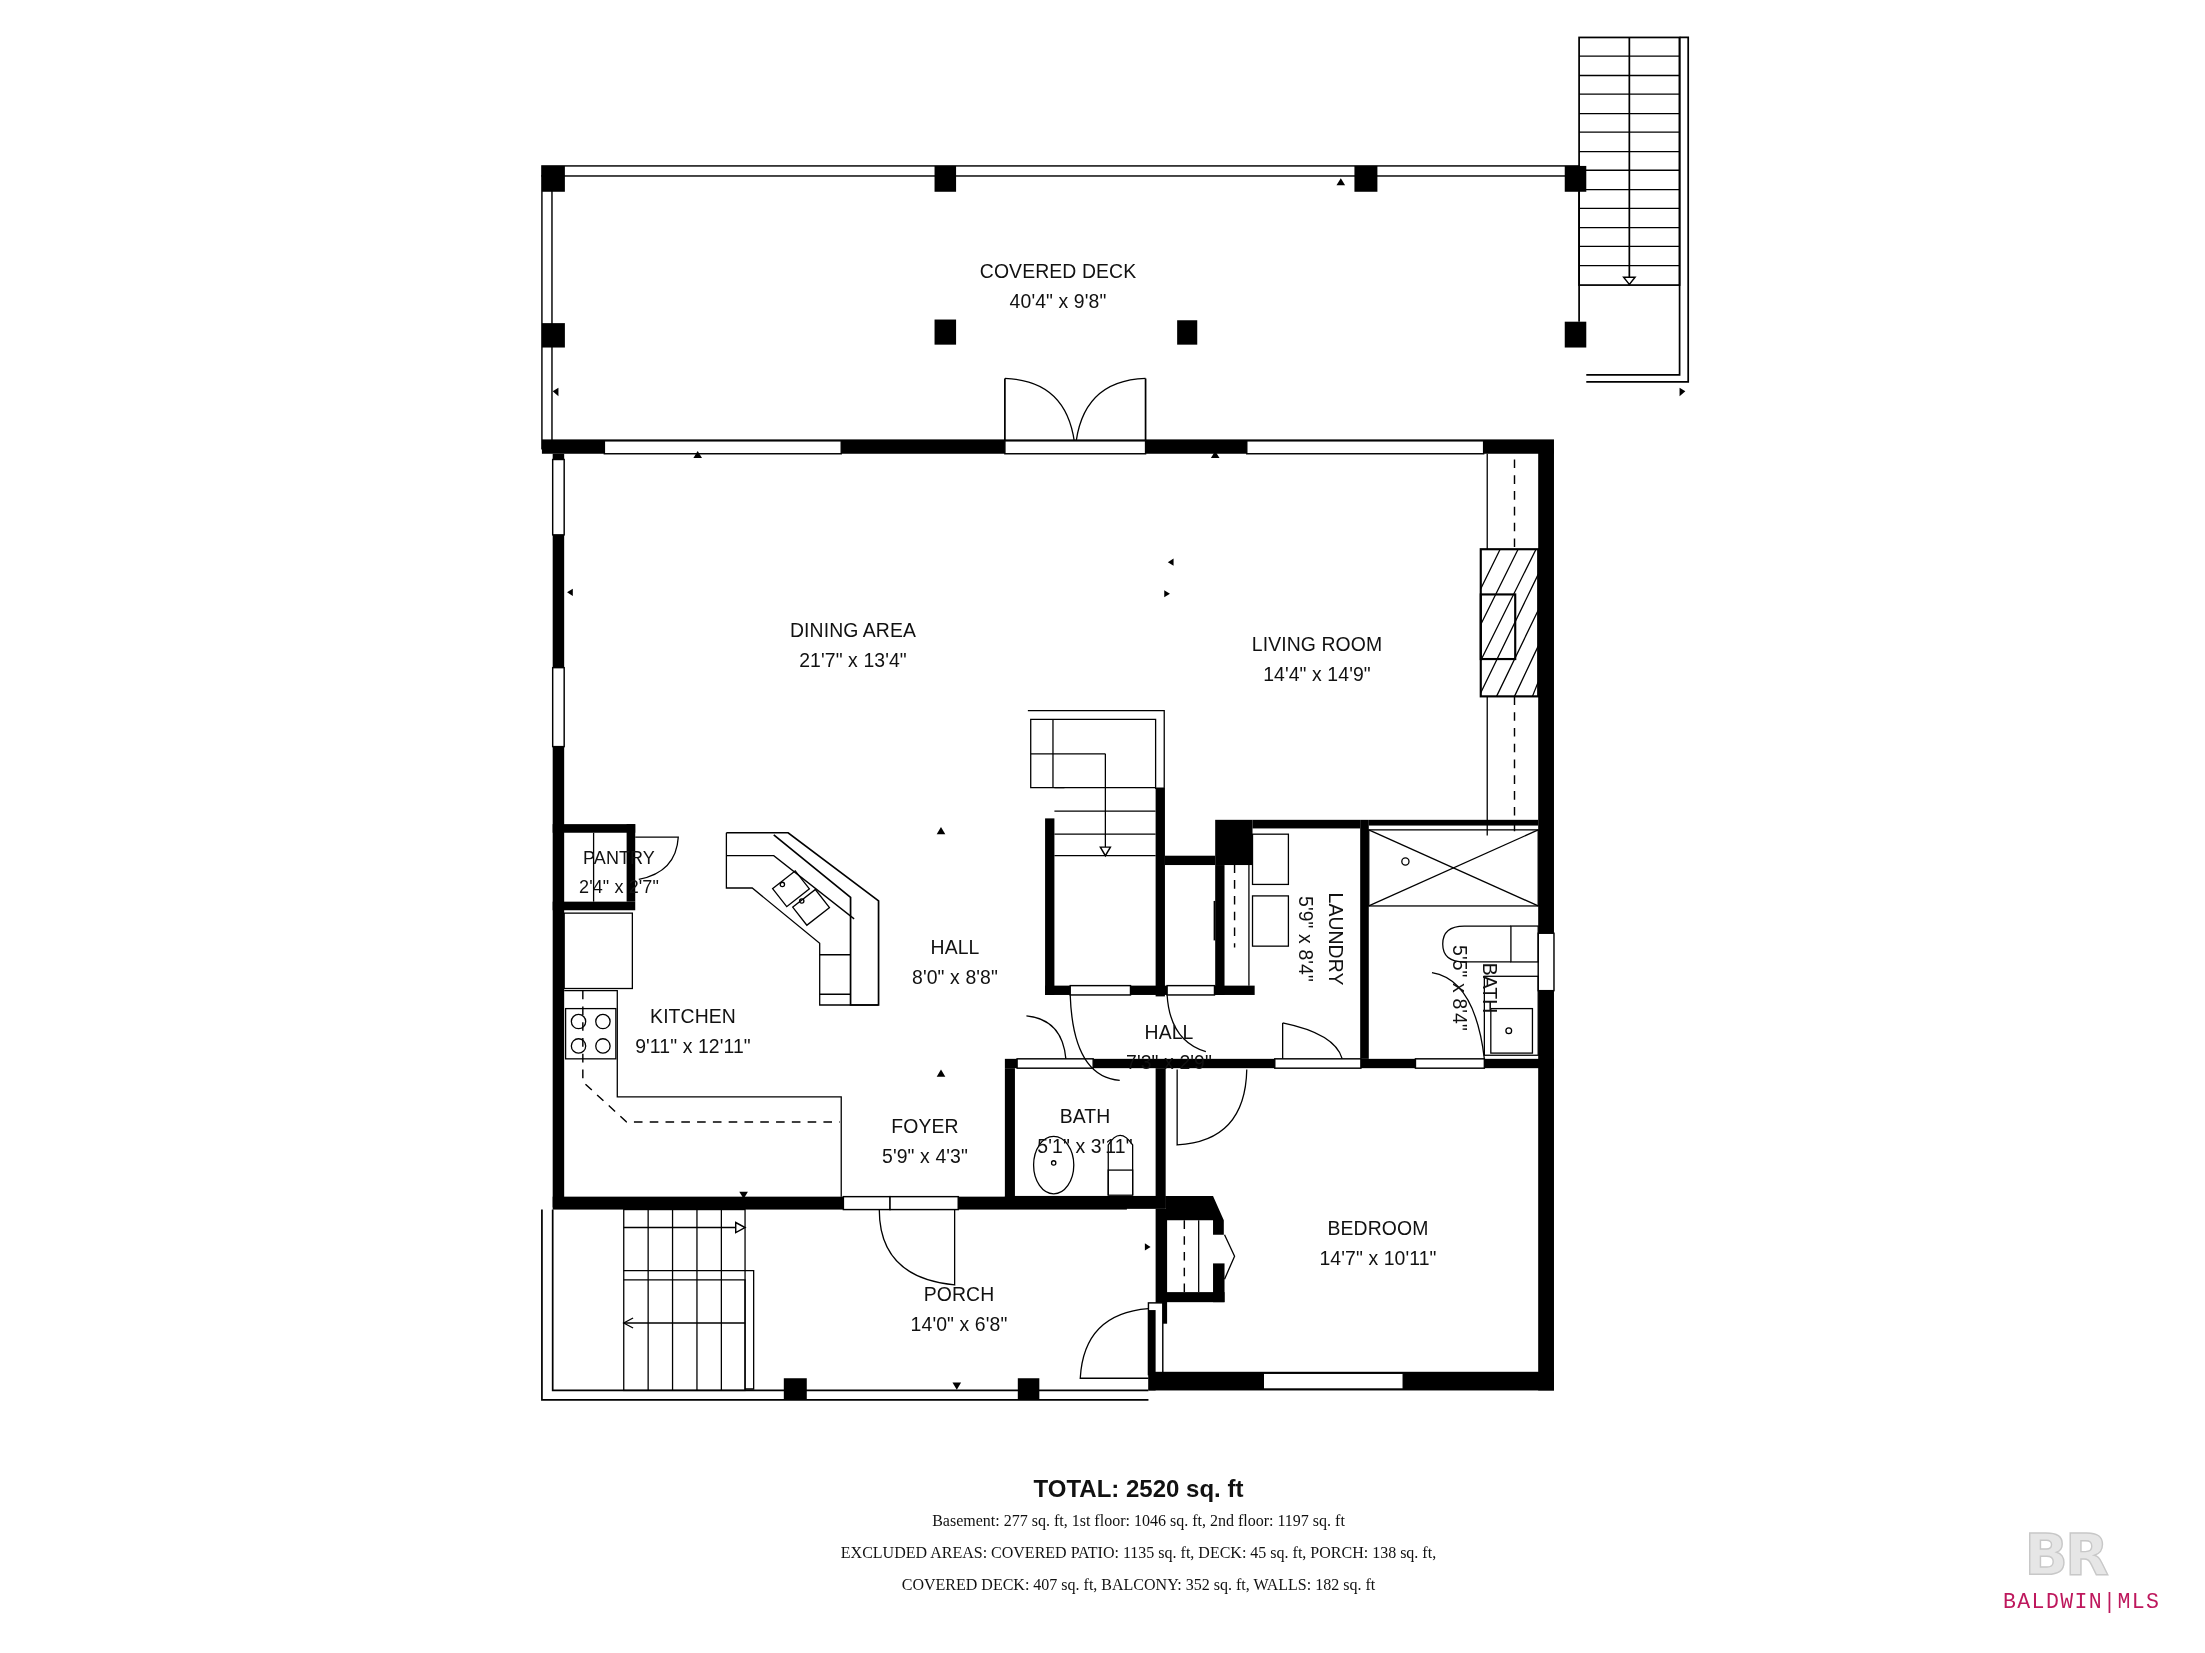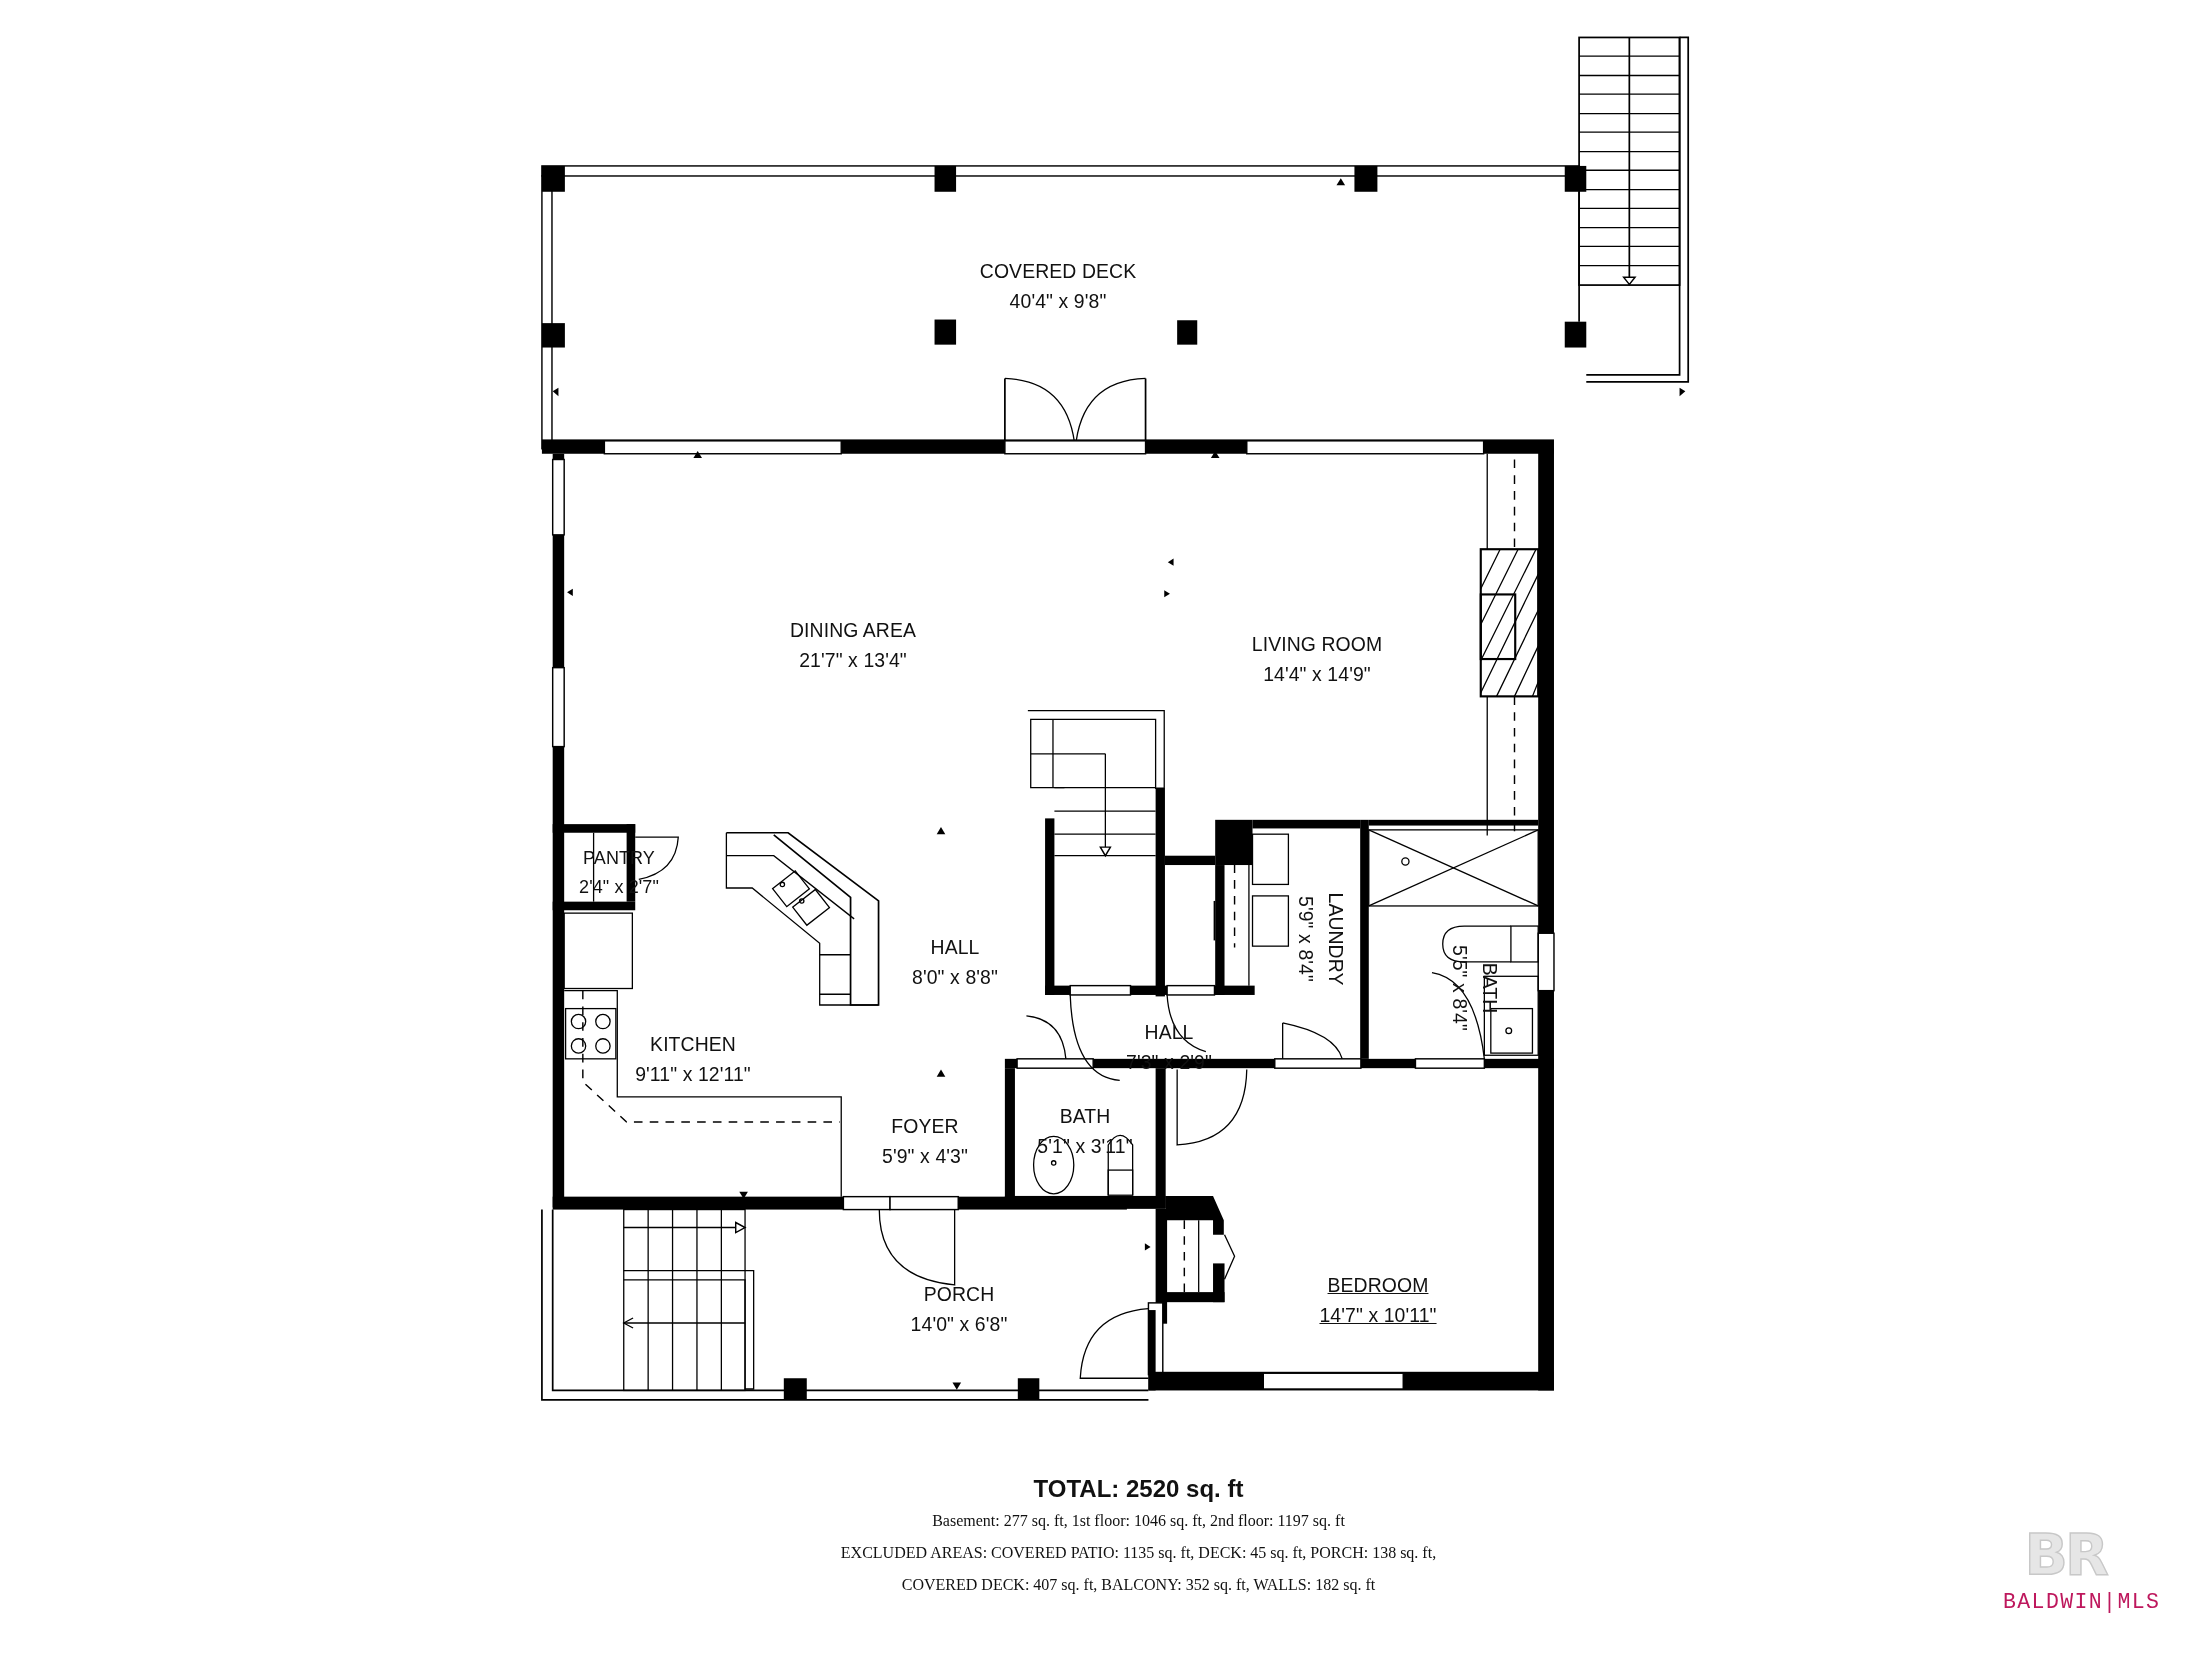--- a/index.html
+++ b/index.html
@@ -275,21 +275,21 @@
   <span class="dims">21'7" x 13'4"</span>
 </div>
 <div class="room-label" style="left:1296px; top:659px;margin-left:21px;">
   <span class="name">LIVING ROOM</span>
   <span class="dims">14'4" x 14'9"</span>
 </div>
 <div class="room-label" style="left:619px; top:873px; font-size:18px; line-height:29px;">
   <span class="name">PANTRY</span>
   <span class="dims">2'4" x 2'7"</span>
 </div>
-<div class="room-label" style="left:693px; top:1031px;margin-top:28px;">
+<div class="room-label" style="left:693px; top:1031px;">
   <span class="name">KITCHEN</span>
   <span class="dims">9'11" x 12'11"</span>
 </div>
 <div class="room-label" style="left:955px; top:962px;">
   <span class="name">HALL</span>
   <span class="dims">8'0" x 8'8"</span>
 </div>
 <div class="room-label" style="left:1169px; top:1047px;">
   <span class="name">HALL</span>
   <span class="dims">7'3" x 2'9"</span>
@@ -307,21 +307,21 @@
   <span class="dims">5'9" x 4'3"</span>
 </div>
 <div class="room-label" style="left:1085px; top:1131px;">
   <span class="name">BATH</span>
   <span class="dims">5'1" x 3'11"</span>
 </div>
 <div class="room-label" style="left:959px; top:1309px;">
   <span class="name">PORCH</span>
   <span class="dims">14'0" x 6'8"</span>
 </div>
-<div class="room-label" style="left:1378px; top:1300px;text-decoration:underline;">
+<div class="room-label" style="left:1378px; top:1243px;">
   <span class="name">BEDROOM</span>
   <span class="dims">14'7" x 10'11"</span>
 </div>
 
 <div id="summary">
   <div class="total">TOTAL: 2520 sq. ft</div>
   <div class="line">Basement: 277 sq. ft, 1st floor: 1046 sq. ft, 2nd floor: 1197 sq. ft</div>
   <div class="line">EXCLUDED AREAS: COVERED PATIO: 1135 sq. ft, DECK: 45 sq. ft, PORCH: 138 sq. ft,</div>
   <div class="line">COVERED DECK: 407 sq. ft, BALCONY: 352 sq. ft, WALLS: 182 sq. ft</div>
 </div>

